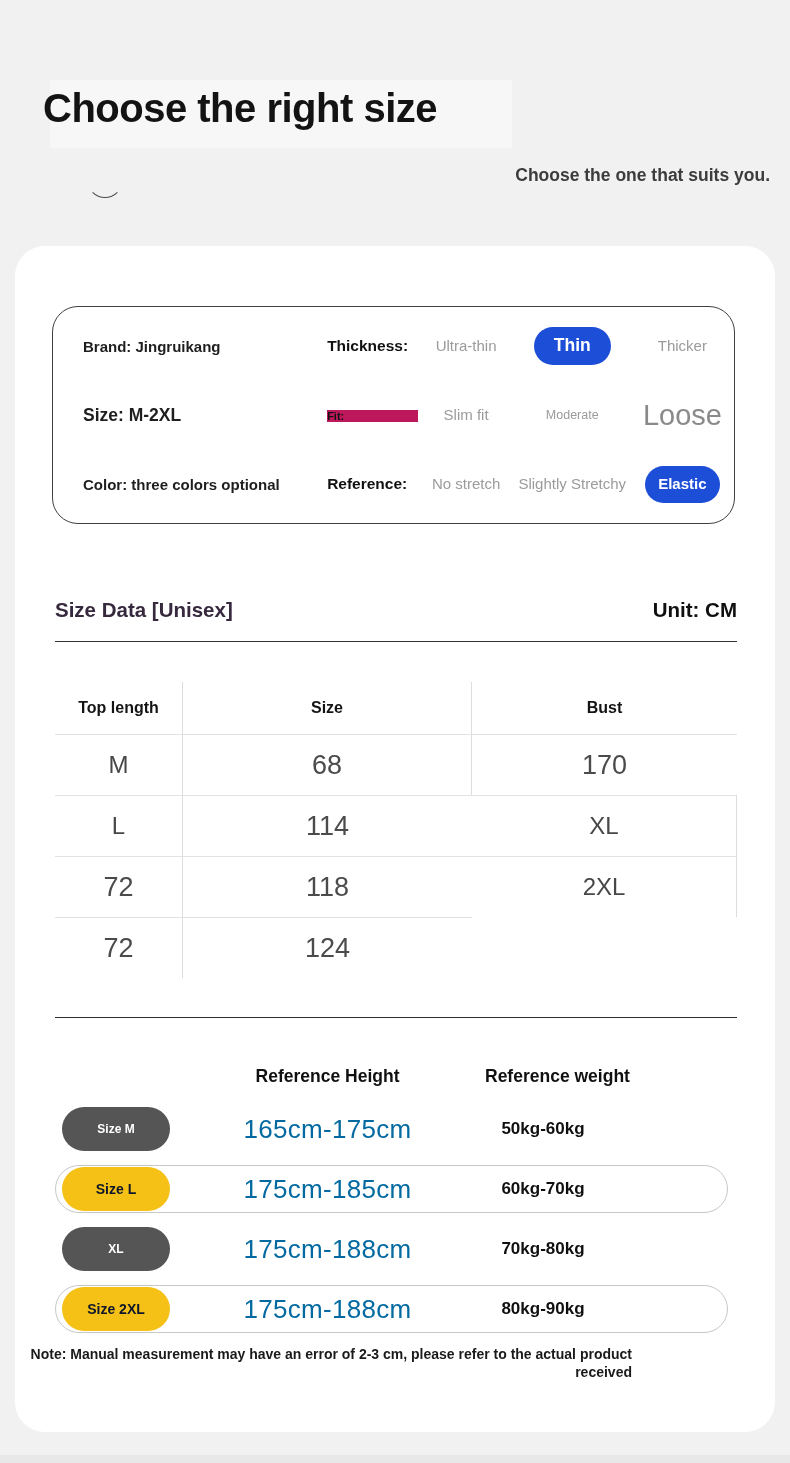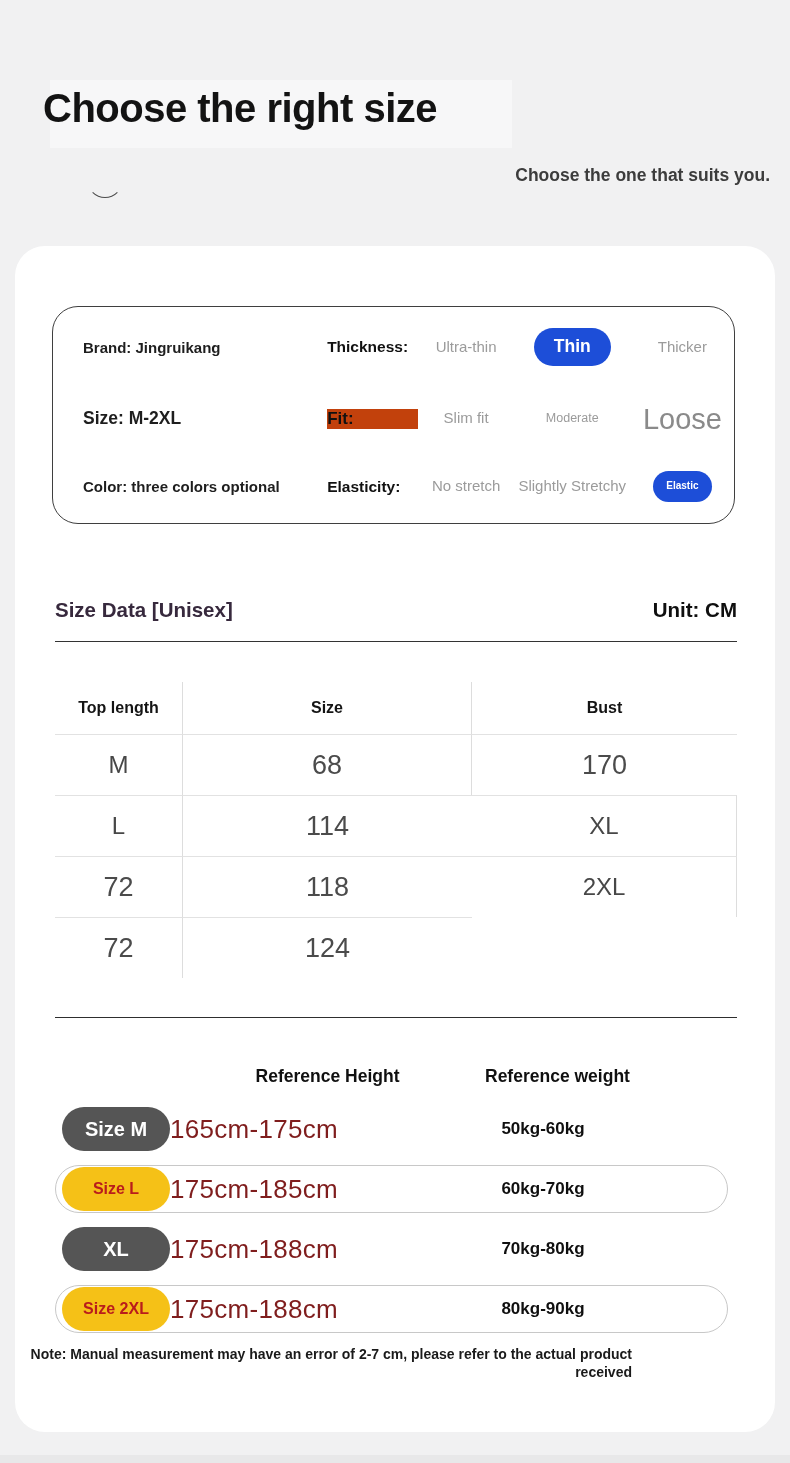--- a/index.html
+++ b/index.html
@@ -32,31 +32,31 @@
   .info-box{
     position:absolute;left:37px;top:60px;width:683px;height:218px;
     border:1px solid #3f3f3f;border-radius:26px;box-sizing:border-box;
     display:flex;flex-direction:column;justify-content:space-around;
     padding:4px 0;
   }
   .info-row{display:flex;align-items:center;}
   .info-left{margin-left:30px;width:246px;font-weight:700;font-size:15px;color:#1e1e1e;}
   .info-row.mid .info-left{font-size:17.5px;}
   .info-attr{width:92px;font-weight:700;font-size:15.5px;color:#111;}
-  .info-row.mid .info-attr{font-size:17px;background:#c2410c;}
+  .info-row.mid .info-attr{font-size:11px;background:#be185d;}
   .opt{color:#9b9b9b;font-size:15px;text-align:center;line-height:1.25;}
   .opt1{width:96px;}
   .opt2{width:118px;}
   .opt3{width:104px;}
   .opt .chip{
     display:inline-block;background:#1d4ed8;color:#ffffff;border-radius:20px;
     font-weight:700;
   }
   .chip-thin{font-size:17.5px;padding:8px 20px;}
-  .chip-elastic{font-size:10px;padding:9px 13px;border-radius:18px;}
+  .chip-elastic{font-size:15px;padding:9px 13px;border-radius:18px;}
   .opt-small{font-size:12.5px;}
   .opt-large{font-size:29px;color:#8a8a8a;}
   
   .section-head{
     position:absolute;left:40px;top:352px;width:682px;
     display:flex;justify-content:space-between;align-items:flex-end;
     border-bottom:1.5px solid #333333;padding-bottom:19px;box-sizing:border-box;
   }
   .section-title{font-size:20.5px;font-weight:700;color:#37293d;}
   .section-unit{font-size:20.5px;font-weight:700;color:#0f0f0f;}
@@ -88,23 +88,23 @@
   .ref-row.bordered::before{
     content:"";position:absolute;left:0;right:0;top:6px;bottom:6px;
     border:1px solid #c8c8c8;border-radius:24px;background:#ffffff;
   }
   .ref-row>*{position:relative;}
   .size-pill{
     justify-self:start;margin-left:7px;min-width:108px;height:44px;box-sizing:border-box;
     display:flex;align-items:center;justify-content:center;
     border-radius:22px;font-weight:700;white-space:nowrap;padding:0 14px;
   }
-  .pill-dark{background:#555555;color:#ffffff;font-size:20px;}
-  .pill-yellow{background:#f5c117;color:#b91c1c;font-size:16px;}
-  .ref-height{font-size:26px;color:#7f1d1d;letter-spacing:0.3px;white-space:nowrap;}
+  .pill-dark{background:#555555;color:#ffffff;font-size:12px;}
+  .pill-yellow{background:#f5c117;color:#0f172a;font-size:14px;}
+  .ref-height{font-size:26px;color:#0369a1;text-align:center;letter-spacing:0.3px;white-space:nowrap;}
   .ref-weight{font-size:17px;font-weight:700;color:#0f0f0f;text-align:center;white-space:nowrap;}
   
   .note{
     position:absolute;left:8px;top:1346px;width:624px;text-align:right;
     font-size:14px;font-weight:700;color:#1a1a1a;line-height:1.25;
   }
   .note .l1{white-space:nowrap;}
   .bottom-strip{position:absolute;left:0;bottom:0;width:790px;height:8px;background:#e8e8e9;}
 </style>
 </head>
@@ -130,21 +130,21 @@
     <div class="info-row mid">
       <div class="info-left">Size: M-2XL</div>
       <div class="info-attr">Fit:</div>
       <div class="opt opt1">Slim fit</div>
       <div class="opt opt2 opt-small">Moderate</div>
       <div class="opt opt3 opt-large">Loose</div>
     </div>
 
     <div class="info-row">
       <div class="info-left">Color: three colors optional</div>
-      <div class="info-attr">Elasticity:</div>
+      <div class="info-attr">Reference:</div>
       <div class="opt opt1">No stretch</div>
       <div class="opt opt2">Slightly Stretchy</div>
       <div class="opt opt3"><span class="chip chip-elastic">Elastic</span></div>
     </div>
 
   </div>
 
   <div class="section-head">
     <div class="section-title">Size Data [Unisex]</div>
     <div class="section-unit">Unit: CM</div>
@@ -208,17 +208,17 @@
       <div class="ref-height">175cm-188cm</div>
       <div class="ref-weight">80kg-90kg</div>
       <div></div>
     </div>
 
   </div>
 
 </div>
 
 <div class="note">
-  <div class="l1">Note: Manual measurement may have an error of 2-7 cm, please refer to the actual product</div>
+  <div class="l1">Note: Manual measurement may have an error of 2-3 cm, please refer to the actual product</div>
   <div class="l2">received</div>
 </div>
 
 <div class="bottom-strip"></div>
 
 </body></html>

